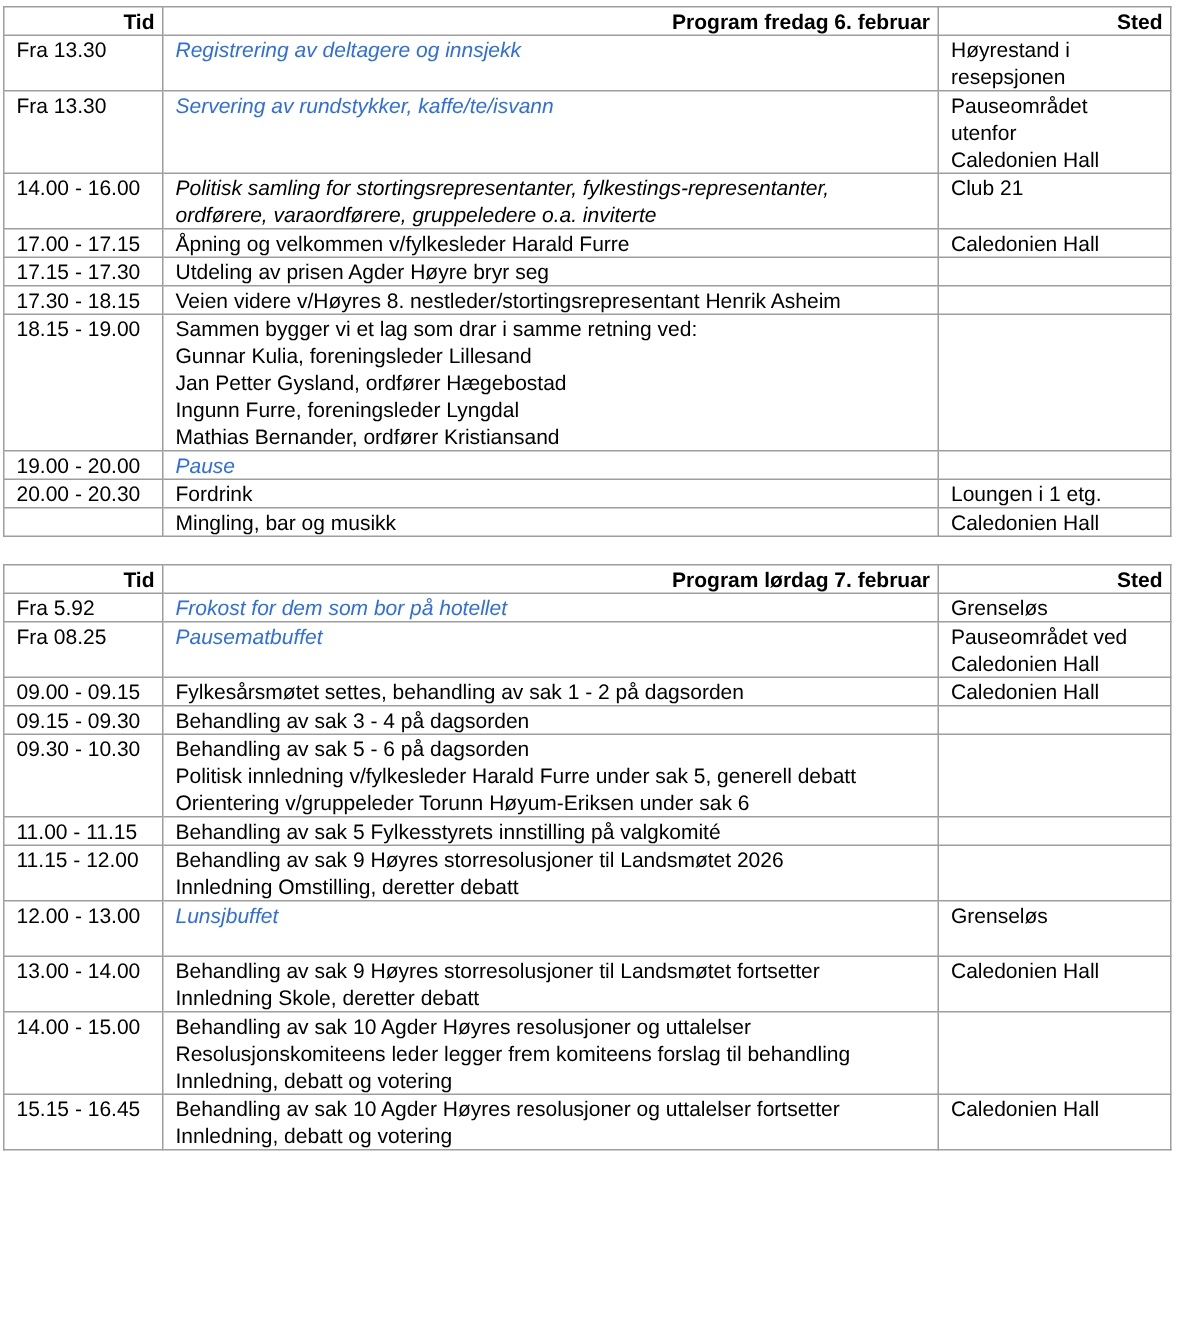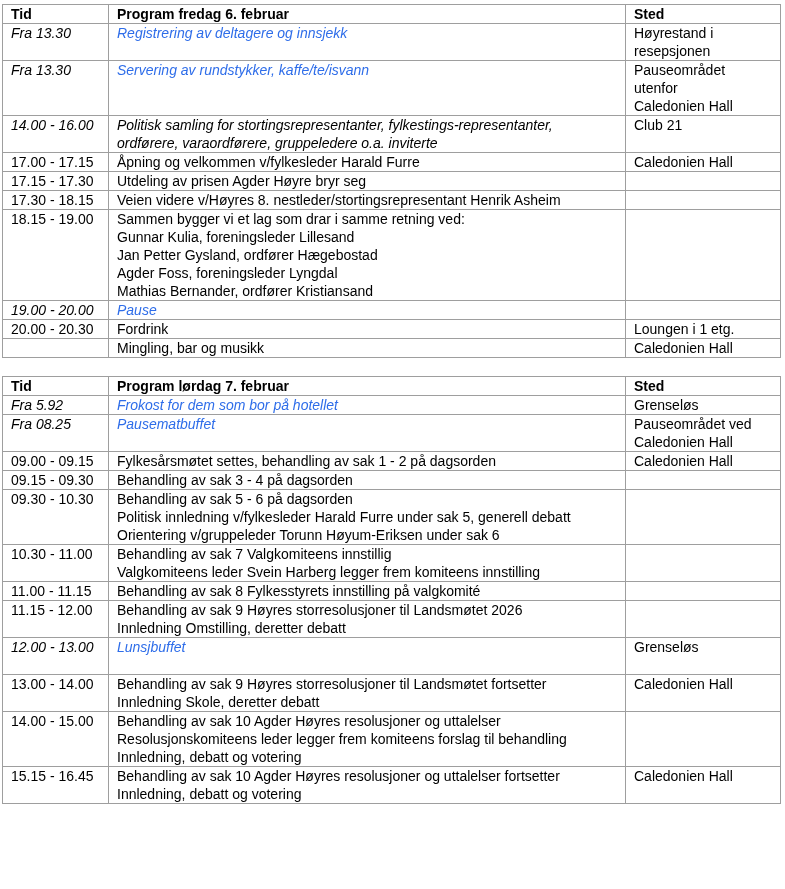--- a/index.html
+++ b/index.html
@@ -26,22 +26,22 @@
   col.c-place{width:155px;}
   th,td{
     border:1px solid var(--border);
     vertical-align:top;
     text-align:left;
     padding:0 5px 0 8px;
     line-height:18px;
     overflow:hidden;
     font-weight:normal;
   }
-  th{font-weight:bold;}
-  td.time.italic{font-style:italic;}
+  th{font-weight:bold;text-align:right;}
+  td.time.italic{}
   td.prog.blue-italic{color:var(--accent);font-style:italic;}
   td.prog.black-italic{font-style:italic;}
   .line{white-space:nowrap;}
 </style>
 </head>
 <body>
 
 <div class="page">
 
   <table class="schedule">
@@ -111,21 +111,21 @@
             <div class="line">Veien videre v/Høyres 8. nestleder/stortingsrepresentant Henrik Asheim</div>
           </td>
           <td class="place"></td>
         </tr>
         <tr>
           <td class="time">18.15 - 19.00</td>
           <td class="prog normal">
             <div class="line">Sammen bygger vi et lag som drar i samme retning ved:</div>
             <div class="line">Gunnar Kulia, foreningsleder Lillesand</div>
             <div class="line">Jan Petter Gysland, ordfører Hægebostad</div>
-            <div class="line">Agder Foss, foreningsleder Lyngdal</div>
+            <div class="line">Ingunn Furre, foreningsleder Lyngdal</div>
             <div class="line">Mathias Bernander, ordfører Kristiansand</div>
           </td>
           <td class="place"></td>
         </tr>
         <tr>
           <td class="time italic">19.00 - 20.00</td>
           <td class="prog blue-italic">
             <div class="line">Pause</div>
           </td>
           <td class="place"></td>
@@ -203,31 +203,23 @@
         <tr>
           <td class="time">09.30 - 10.30</td>
           <td class="prog normal">
             <div class="line">Behandling av sak 5 - 6 på dagsorden</div>
             <div class="line">Politisk innledning v/fylkesleder Harald Furre under sak 5, generell debatt</div>
             <div class="line">Orientering v/gruppeleder Torunn Høyum-Eriksen under sak 6</div>
           </td>
           <td class="place"></td>
         </tr>
         <tr>
-          <td class="time">10.30 - 11.00</td>
-          <td class="prog normal">
-            <div class="line">Behandling av sak 7 Valgkomiteens innstillig</div>
-            <div class="line">Valgkomiteens leder Svein Harberg legger frem komiteens innstilling</div>
-          </td>
-          <td class="place"></td>
-        </tr>
-        <tr>
           <td class="time">11.00 - 11.15</td>
           <td class="prog normal">
-            <div class="line">Behandling av sak 8 Fylkesstyrets innstilling på valgkomité</div>
+            <div class="line">Behandling av sak 5 Fylkesstyrets innstilling på valgkomité</div>
           </td>
           <td class="place"></td>
         </tr>
         <tr>
           <td class="time">11.15 - 12.00</td>
           <td class="prog normal">
             <div class="line">Behandling av sak 9 Høyres storresolusjoner til Landsmøtet 2026</div>
             <div class="line">Innledning Omstilling, deretter debatt</div>
           </td>
           <td class="place"></td>

